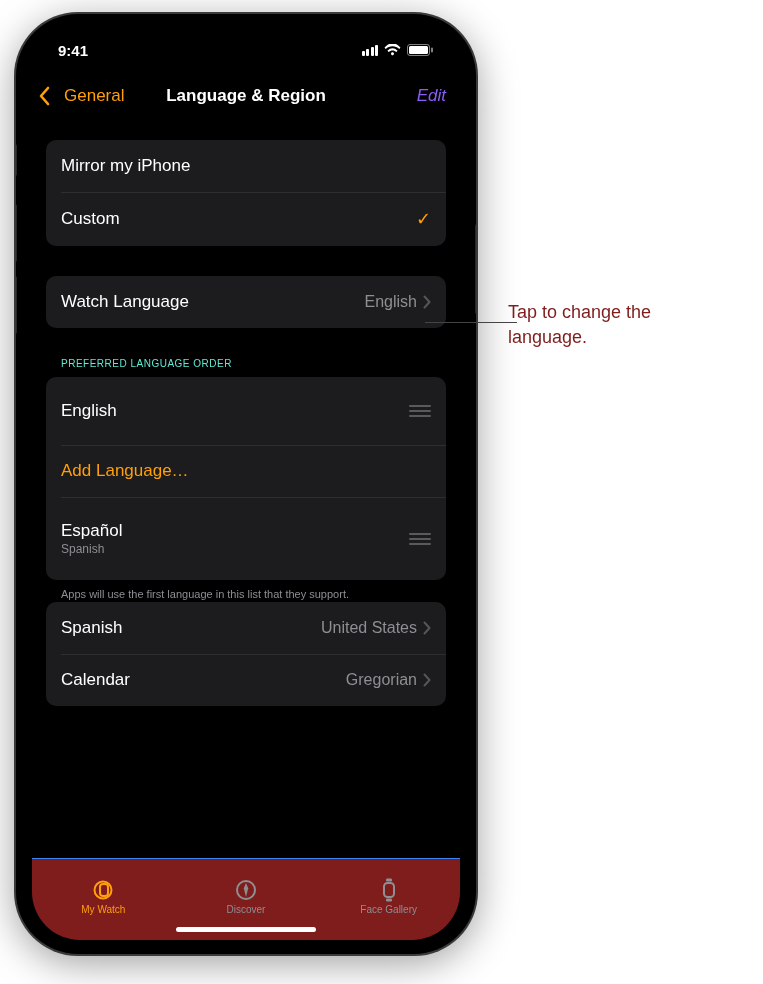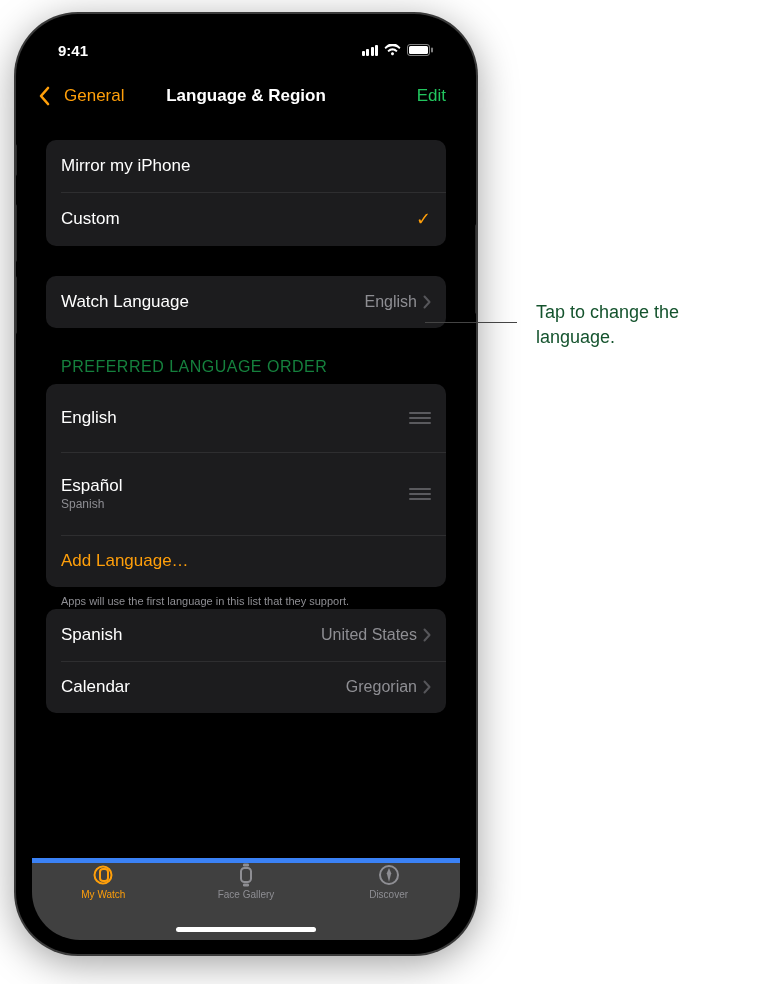--- a/index.html
+++ b/index.html
@@ -88,23 +88,24 @@
     display: flex;
     align-items: center;
     color: #ff9f0a;
     font-size: 17px;
     gap: 14px;
     cursor: pointer;
   }
   .nav-edit {
     position: absolute;
     right: 14px;
-    color: #22c55e;
+    color: #8b5cf6;
     font-size: 17px;
     cursor: pointer;
+    font-style: italic;
   }
 
   
   .content {
     flex: 1;
     overflow: hidden;
     padding: 20px 14px 0 14px;
     font-size: 17px;
     color: #fff;
   }
@@ -132,43 +133,43 @@
   .row-label { flex: 1; color: #fff; }
   .row-main  { display:flex; flex-direction:column; justify-content:center; padding: 8px 0; flex:1; }
   .row-sub   { font-size: 12px; color: #8e8e93; margin-top: 1px; }
   .row-detail { color: #8e8e93; font-size: 16px; margin-right: 6px; }
   .chk { color: #ff9f0a; font-size: 18px; }
   .chevron { color: #56565a; }
   .reorder { display:flex; flex-direction:column; gap:3px; }
   .reorder i { width:22px; height:2px; background:#5a5a5e; border-radius:1px; display:block; }
 
   .section-header {
-    font-size: 16px;
+    font-size: 10px;
     letter-spacing: 0.5px;
-    color: #15803d;
+    color: #5eead4;
     padding: 0 15px 8px 15px;
     text-transform: uppercase;
   }
   .section-footer {
     font-size: 11px;
     color: #8e8e93;
     padding: 7px 15px 0 15px;
     line-height: 1.35;
   }
   .link-row { color: #ff9f0a; }
 
   
   .tabbar {
     height: 82px;
-    border-top: 5px solid #3b82f6;
+    border-top: 1px solid #3b82f6;
     display: flex;
     justify-content: space-around;
     align-items: flex-start;
-    padding-top: 0;
-    background: #404040;
+    padding-top: 19px;
+    background: #7f1d1d;
   }
   .tab {
     display: flex;
     flex-direction: column;
     align-items: center;
     gap: 2px;
     font-size: 10px;
     color: #8e8e93;
     cursor: pointer;
     width: 33%;
@@ -182,26 +183,26 @@
     transform: translateX(-50%);
     width: 140px;
     height: 5px;
     border-radius: 3px;
     background: #fff;
   }
 
   
   .callout {
     position: absolute;
-    left: 536px;
+    left: 508px;
     top: 300px;
     width: 225px;
     font-size: 18px;
     line-height: 1.4;
-    color: #14532d;
+    color: #7f1d1d;
   }
   .callout-line {
     position: absolute;
     left: 425px;
     top: 322px;
     width: 92px;
     height: 1px;
     background: #444;
   }
 </style>
@@ -280,32 +281,32 @@
           <div class="row-main">
             <span>English</span>
           </div>
           <span class="reorder">
               <i></i>
               <i></i>
               <i></i>
             </span>
         </div>
         <div class="row">
+          <span class="row-label link-row">Add Language…</span>
+        </div>
+        <div class="row">
           <div class="row-main">
             <span>Español</span>
             <span class="row-sub">Spanish</span>
           </div>
           <span class="reorder">
               <i></i>
               <i></i>
               <i></i>
             </span>
-        </div>
-        <div class="row">
-          <span class="row-label link-row">Add Language…</span>
         </div>
       </div>
       <div class="section-footer">Apps will use the first language in this list that they support.</div>
 
       <div class="group-spacer"></div>
 
       <div class="group">
         <div class="row">
           <span class="row-label">Spanish</span>
           <span class="row-detail">United States</span>
@@ -329,37 +330,37 @@
         <span class="tab-icon">
           <svg width="24" height="24" viewBox="0 0 24 24">
               <circle cx="12" cy="12" r="8.5" fill="none" stroke="#ff9f0a" stroke-width="2"></circle>
               <rect x="9" y="6" width="8" height="12" rx="3" fill="none" stroke="#ff9f0a" stroke-width="2"></rect>
             </svg>
         </span>
         <span>My Watch</span>
       </div>
       <div class="tab">
         <span class="tab-icon">
+          <svg width="24" height="24" viewBox="0 0 24 24">
+              <circle cx="12" cy="12" r="9" fill="none" stroke="#8e8e93" stroke-width="2"></circle>
+              <path d="M12 5l2.2 5.2L12 19l-2.2-8.8z" fill="#8e8e93"></path>
+            </svg>
+        </span>
+        <span>Discover</span>
+      </div>
+      <div class="tab">
+        <span class="tab-icon">
           <svg width="20" height="26" viewBox="0 0 20 26">
               <rect x="5" y="6" width="10" height="14" rx="3.5" fill="none" stroke="#8e8e93" stroke-width="2"></rect>
               <rect x="7" y="1.5" width="6" height="3" rx="1.2" fill="#8e8e93"></rect>
               <rect x="7" y="21.5" width="6" height="3" rx="1.2" fill="#8e8e93"></rect>
             </svg>
         </span>
         <span>Face Gallery</span>
       </div>
-      <div class="tab">
-        <span class="tab-icon">
-          <svg width="24" height="24" viewBox="0 0 24 24">
-              <circle cx="12" cy="12" r="9" fill="none" stroke="#8e8e93" stroke-width="2"></circle>
-              <path d="M12 5l2.2 5.2L12 19l-2.2-8.8z" fill="#8e8e93"></path>
-            </svg>
-        </span>
-        <span>Discover</span>
-      </div>
     </div>
 
     <div class="home-indicator"></div>
   </div>
 </div>
 
 <div class="callout-line"></div>
 <div class="callout">Tap to change the language.</div>
 
 </body></html>

